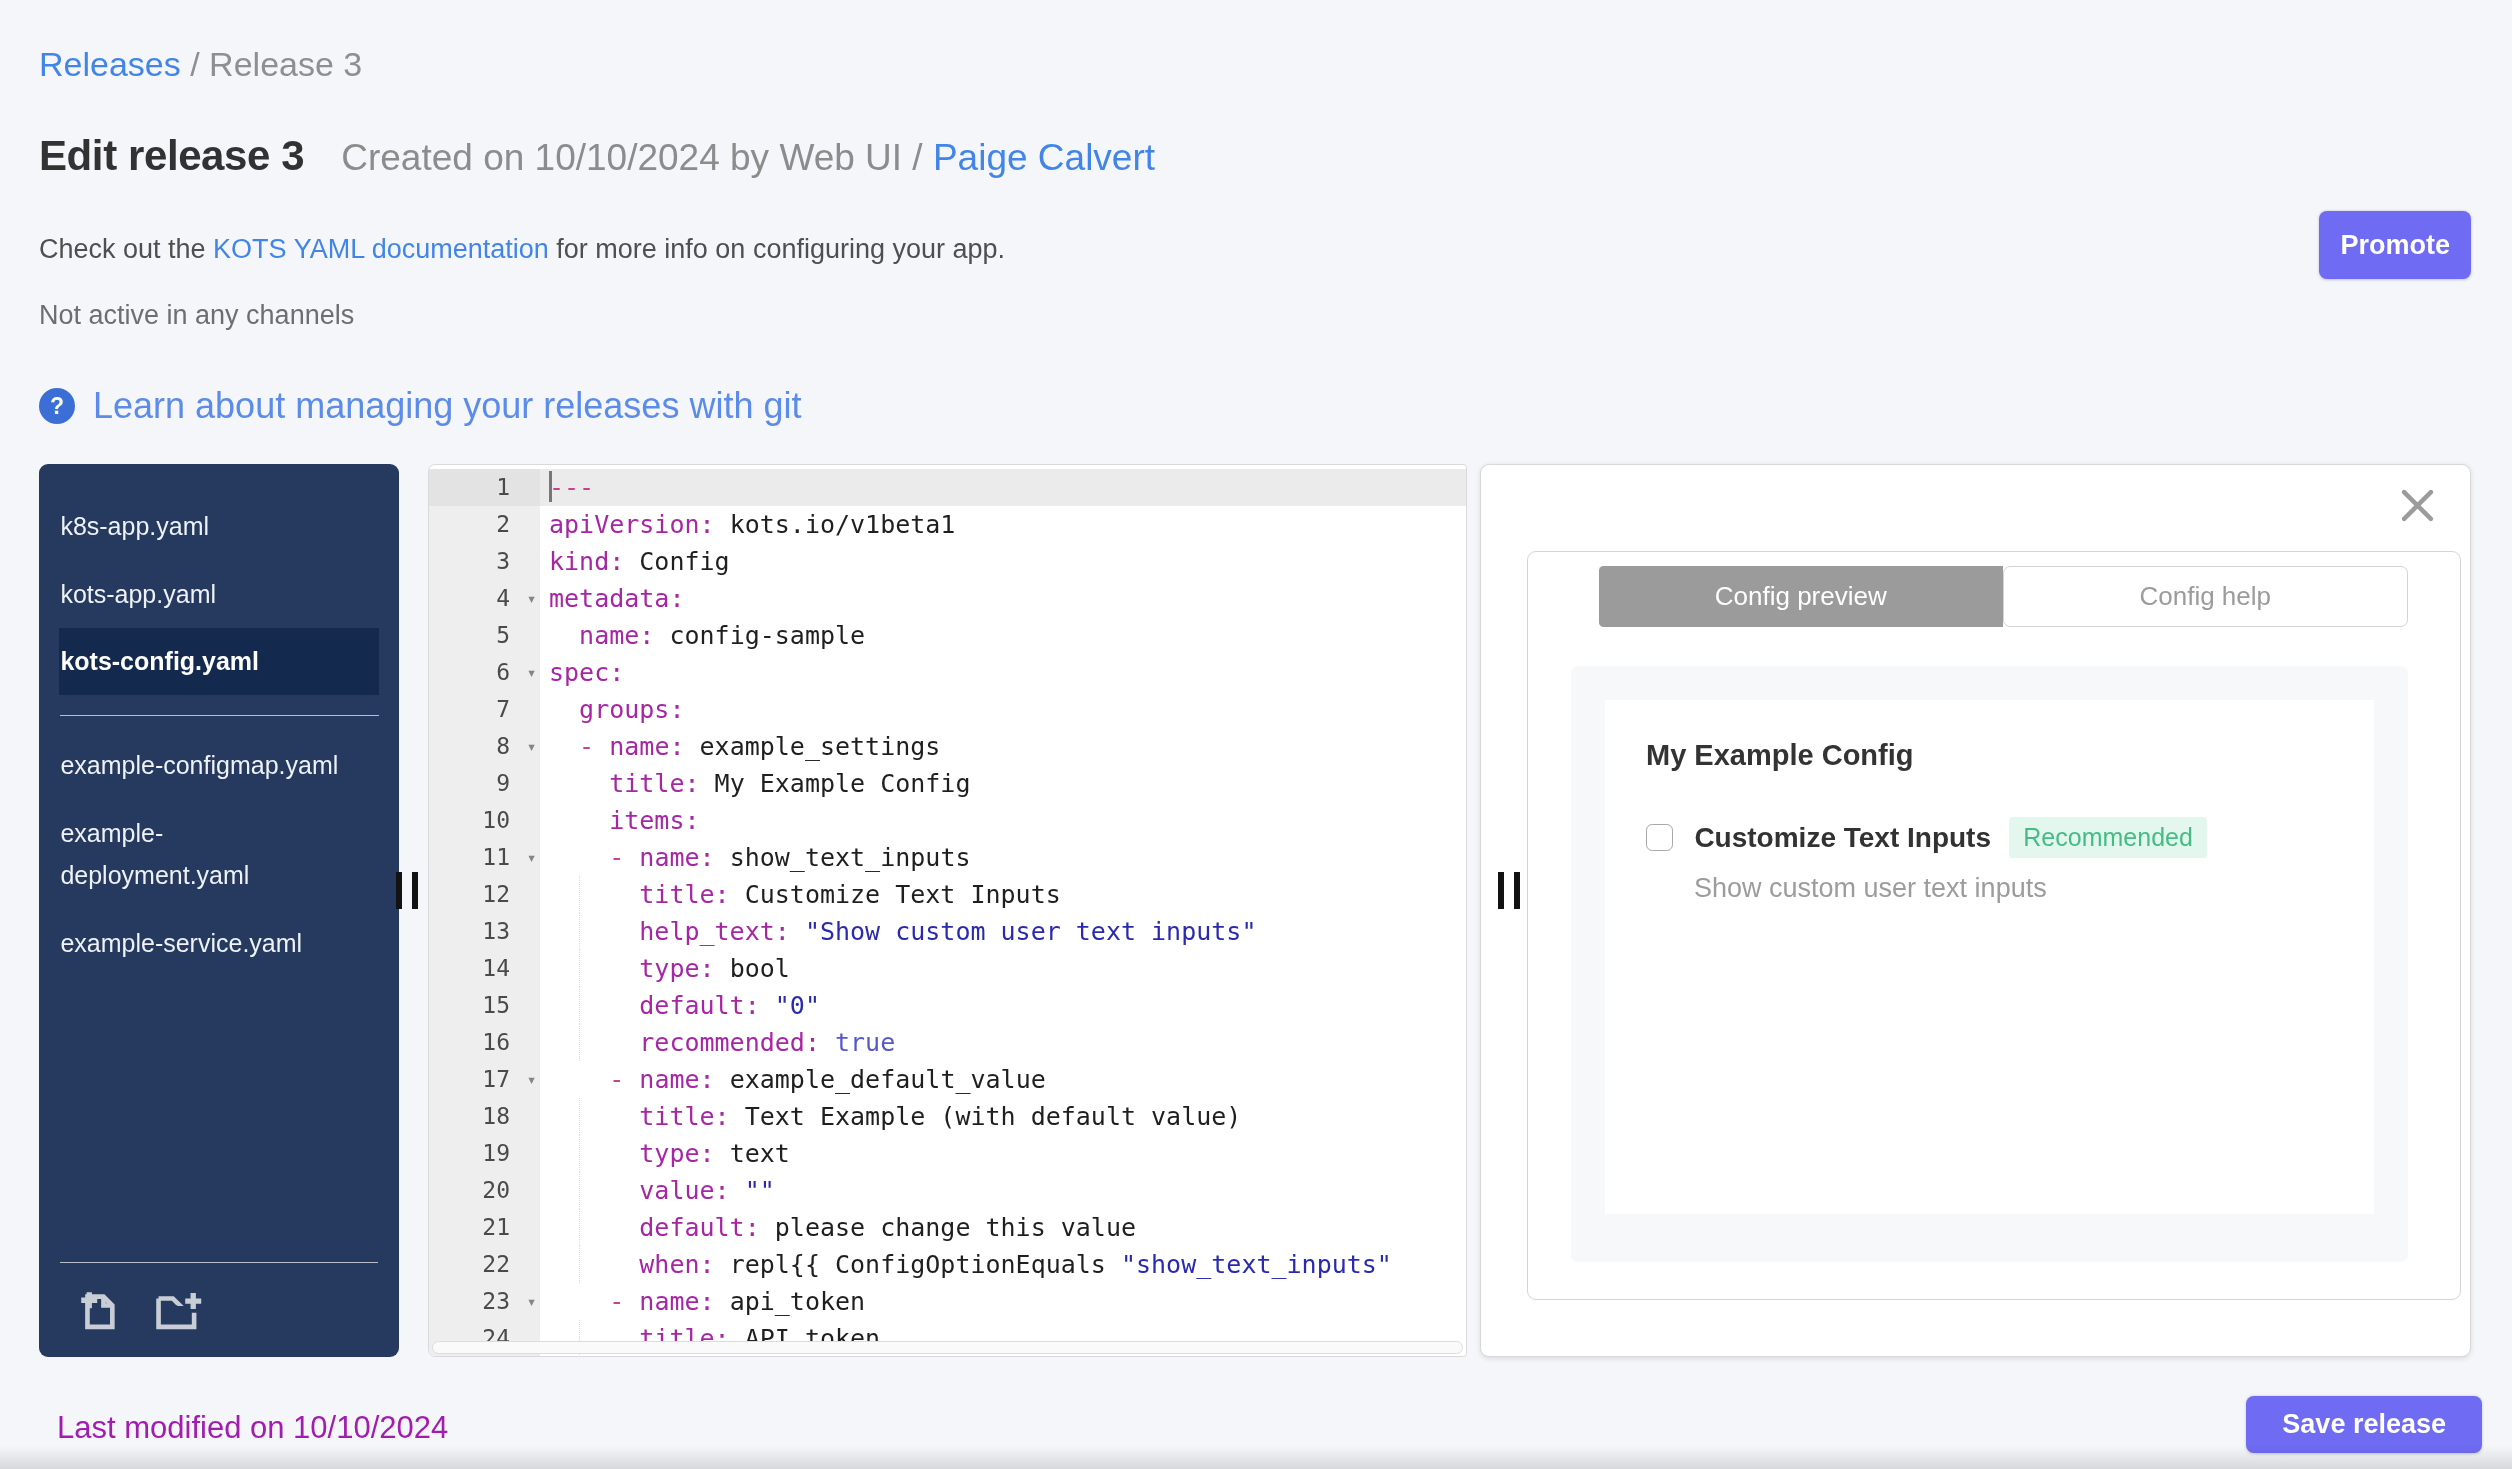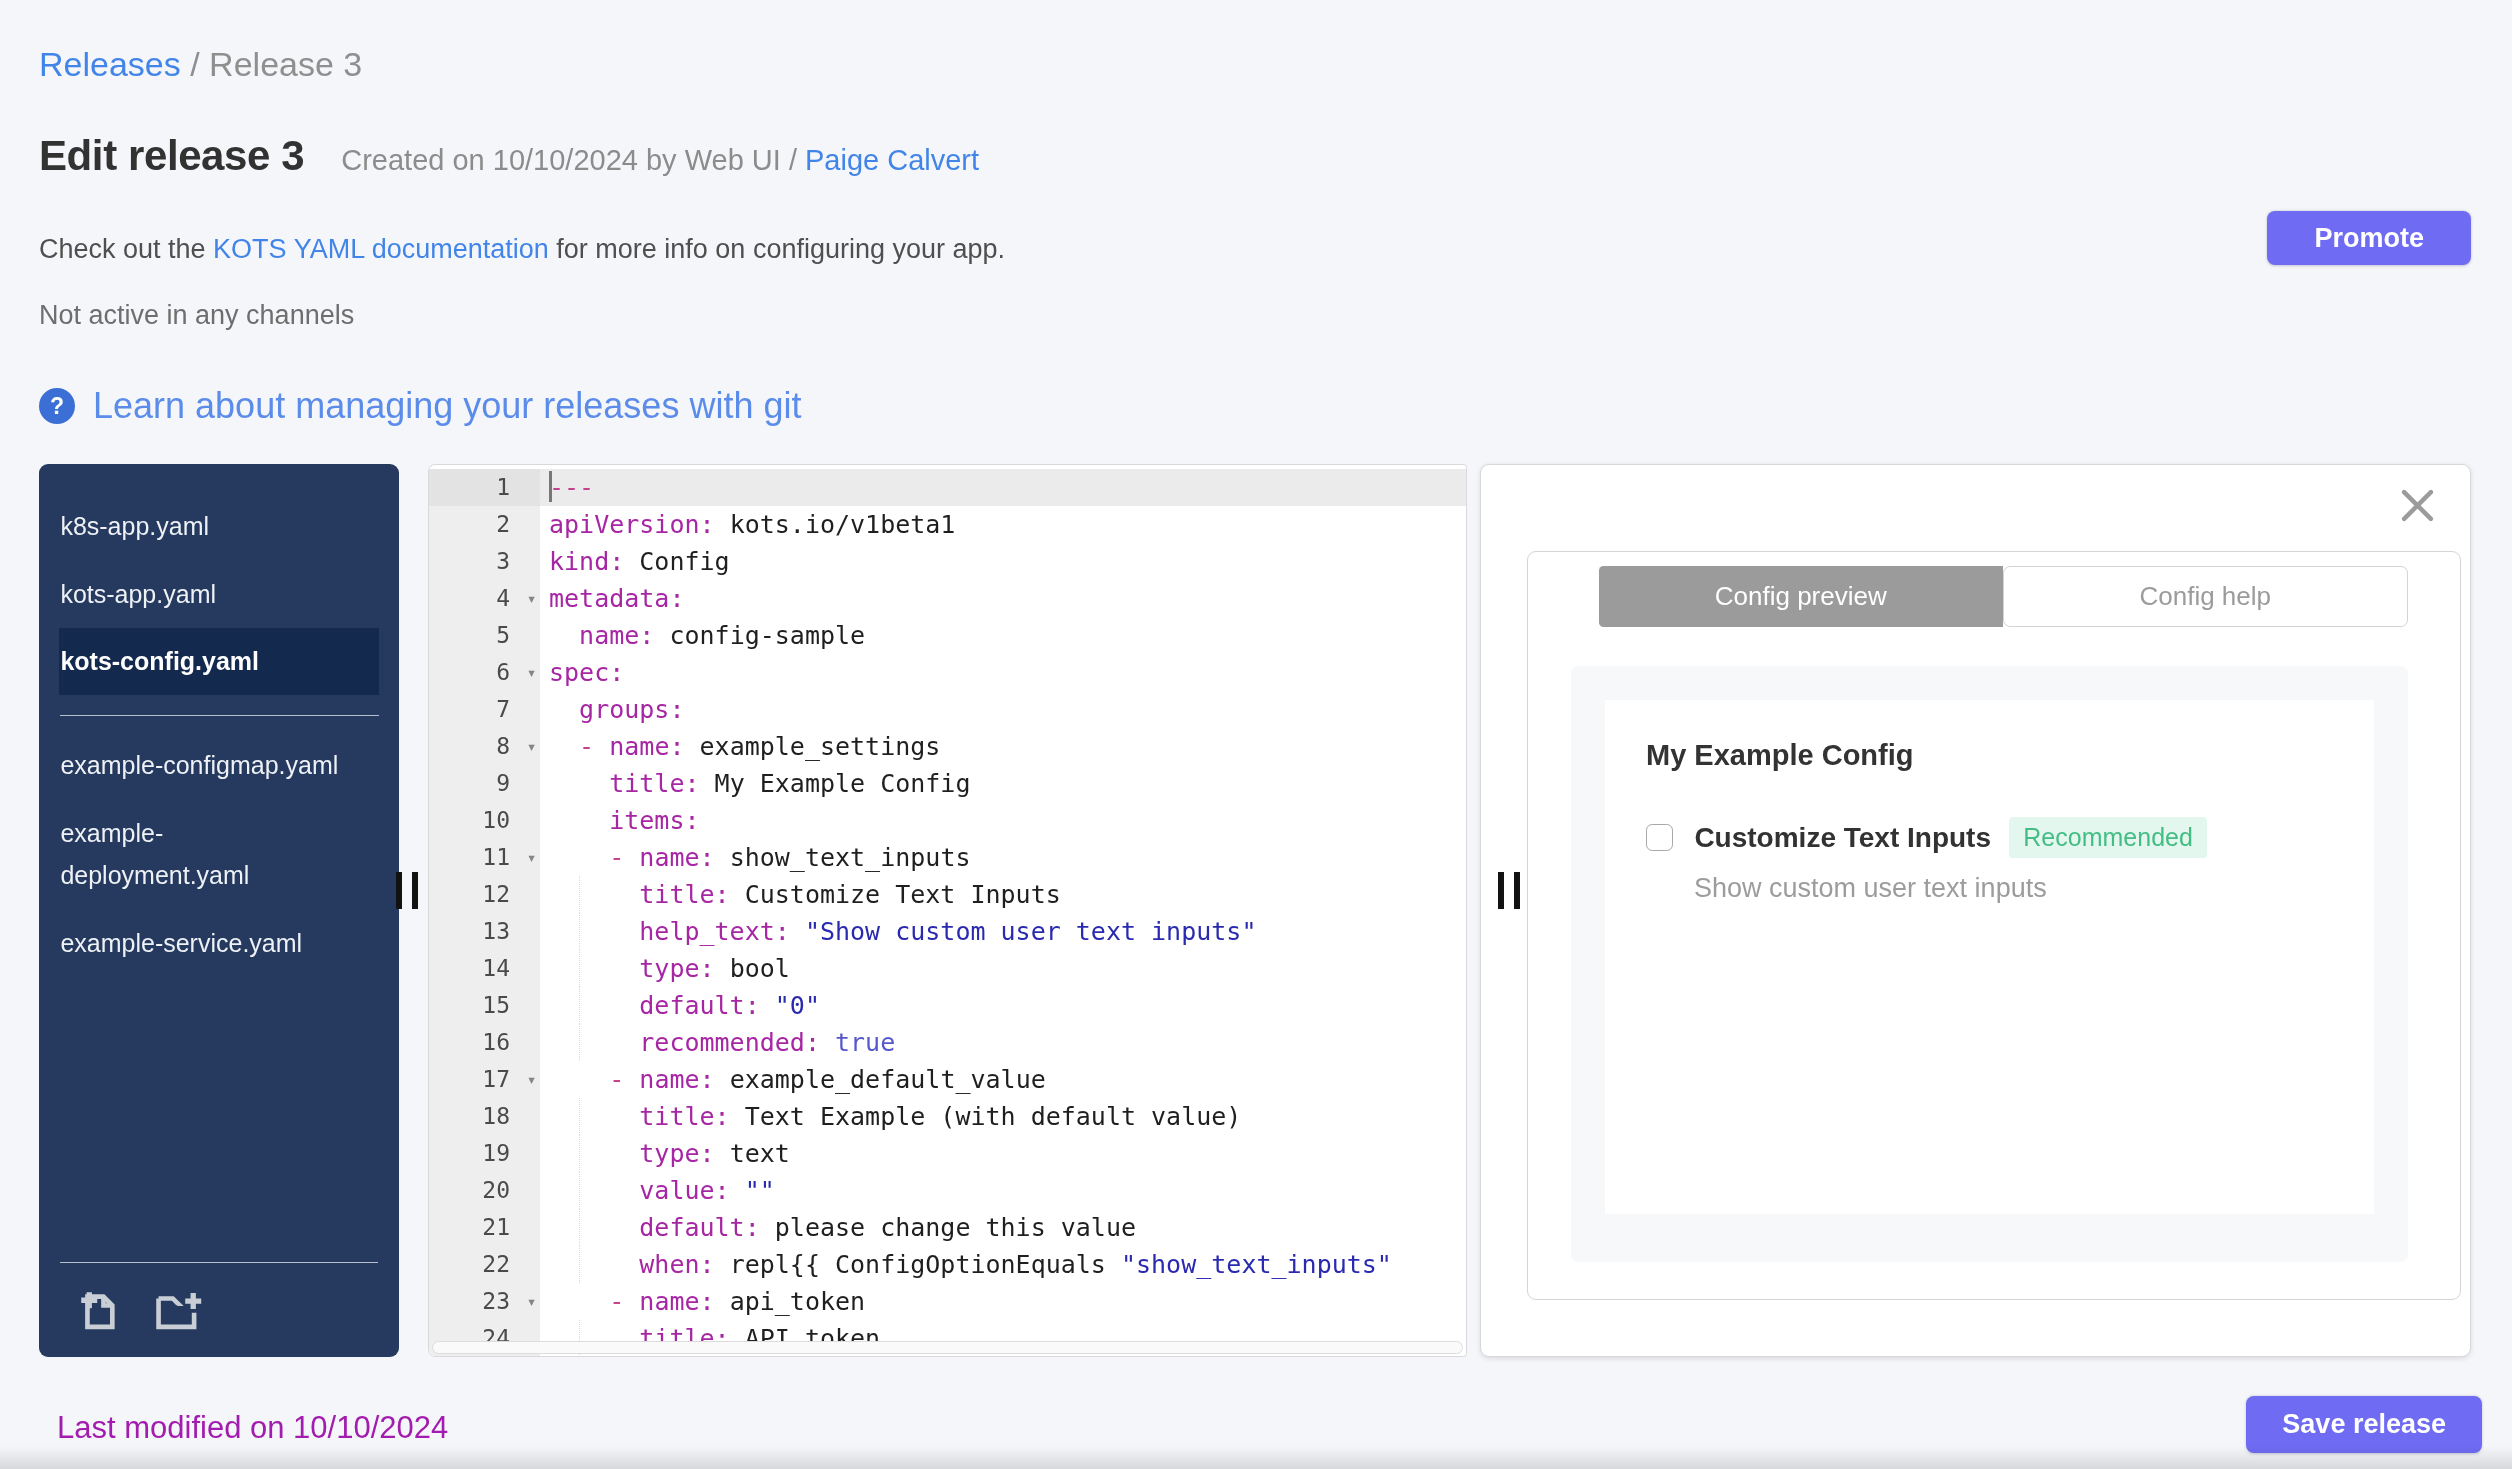--- a/index.html
+++ b/index.html
@@ -14,30 +14,30 @@
   html,body{width:2512px;height:1469px;}
   body{font-family:"Liberation Sans",sans-serif;background:var(--page-bg);position:relative;overflow:hidden;color:var(--text-dark);}
   .stage{position:absolute;inset:0;}
 
   
   .breadcrumb{position:absolute;left:39px;top:45px;font-size:34px;}
   .breadcrumb a{color:var(--link);text-decoration:none;cursor:pointer;}
   .breadcrumb .sep,.breadcrumb .cur{color:#8f8f8f;}
   .title-row{position:absolute;left:39px;top:132px;display:flex;align-items:baseline;gap:37px;}
   .page-title{font-size:42px;font-weight:bold;color:var(--text-dark);letter-spacing:-0.4px;}
-  .created{font-size:29px;color:var(--text-gray);}
+  .created{font-size:37px;color:var(--text-gray);}
   .created a{color:var(--link);text-decoration:none;cursor:pointer;}
   .doc-line{position:absolute;left:39px;top:234px;font-size:27px;color:var(--text-body);}
   .doc-line a{color:var(--link);text-decoration:none;cursor:pointer;}
   .channel-status{position:absolute;left:39px;top:300px;font-size:27px;color:var(--text-midgray);}
   .git-row{position:absolute;left:39px;top:385px;display:flex;align-items:center;gap:18px;cursor:pointer;}
   .q-icon{width:36px;height:36px;border-radius:50%;background:var(--qicon);color:#fff;font-size:23px;font-weight:bold;display:flex;align-items:center;justify-content:center;flex:0 0 auto;}
   .git-link{font-size:36px;color:var(--learn);}
   .btn{border:none;cursor:pointer;background:var(--accent);color:#fff;font-family:"Liberation Sans",sans-serif;font-weight:bold;font-size:27px;border-radius:8px;box-shadow:0 0.9px 2.7px rgba(40,40,90,.25);}
-  .promote-btn{position:absolute;right:41px;top:211px;height:54px;padding:0 47px;}
+  .promote-btn{position:absolute;right:41px;top:211px;height:68px;padding:0 21px;}
   .save-btn{position:absolute;right:30px;top:1396px;height:57px;padding:0 36px;}
 
   
   .sidebar{position:absolute;left:39px;top:464px;width:360px;height:893px;background:var(--navy);border-radius:9px;padding-top:28.5px;}
   .file-item{margin:0 19.6px;padding:12.5px 5.3px 12.5px 1.8px;cursor:pointer;}
   .file-label{display:block;width:278px;color:#eef1f6;font-size:25px;line-height:1.7;word-break:break-word;}
   .file-item.selected{background:var(--navy-sel);}
   .file-item.selected .file-label{color:#fff;font-weight:bold;}
   .side-divider{border:none;border-top:1.8px solid var(--sidebar-line);margin:19.6px 19.6px 16px 21.4px;opacity:.9;}
   .side-bottom-divider{position:absolute;left:21.4px;right:21.4px;bottom:94px;border:none;border-top:1.8px solid var(--sidebar-line);opacity:.9;}

